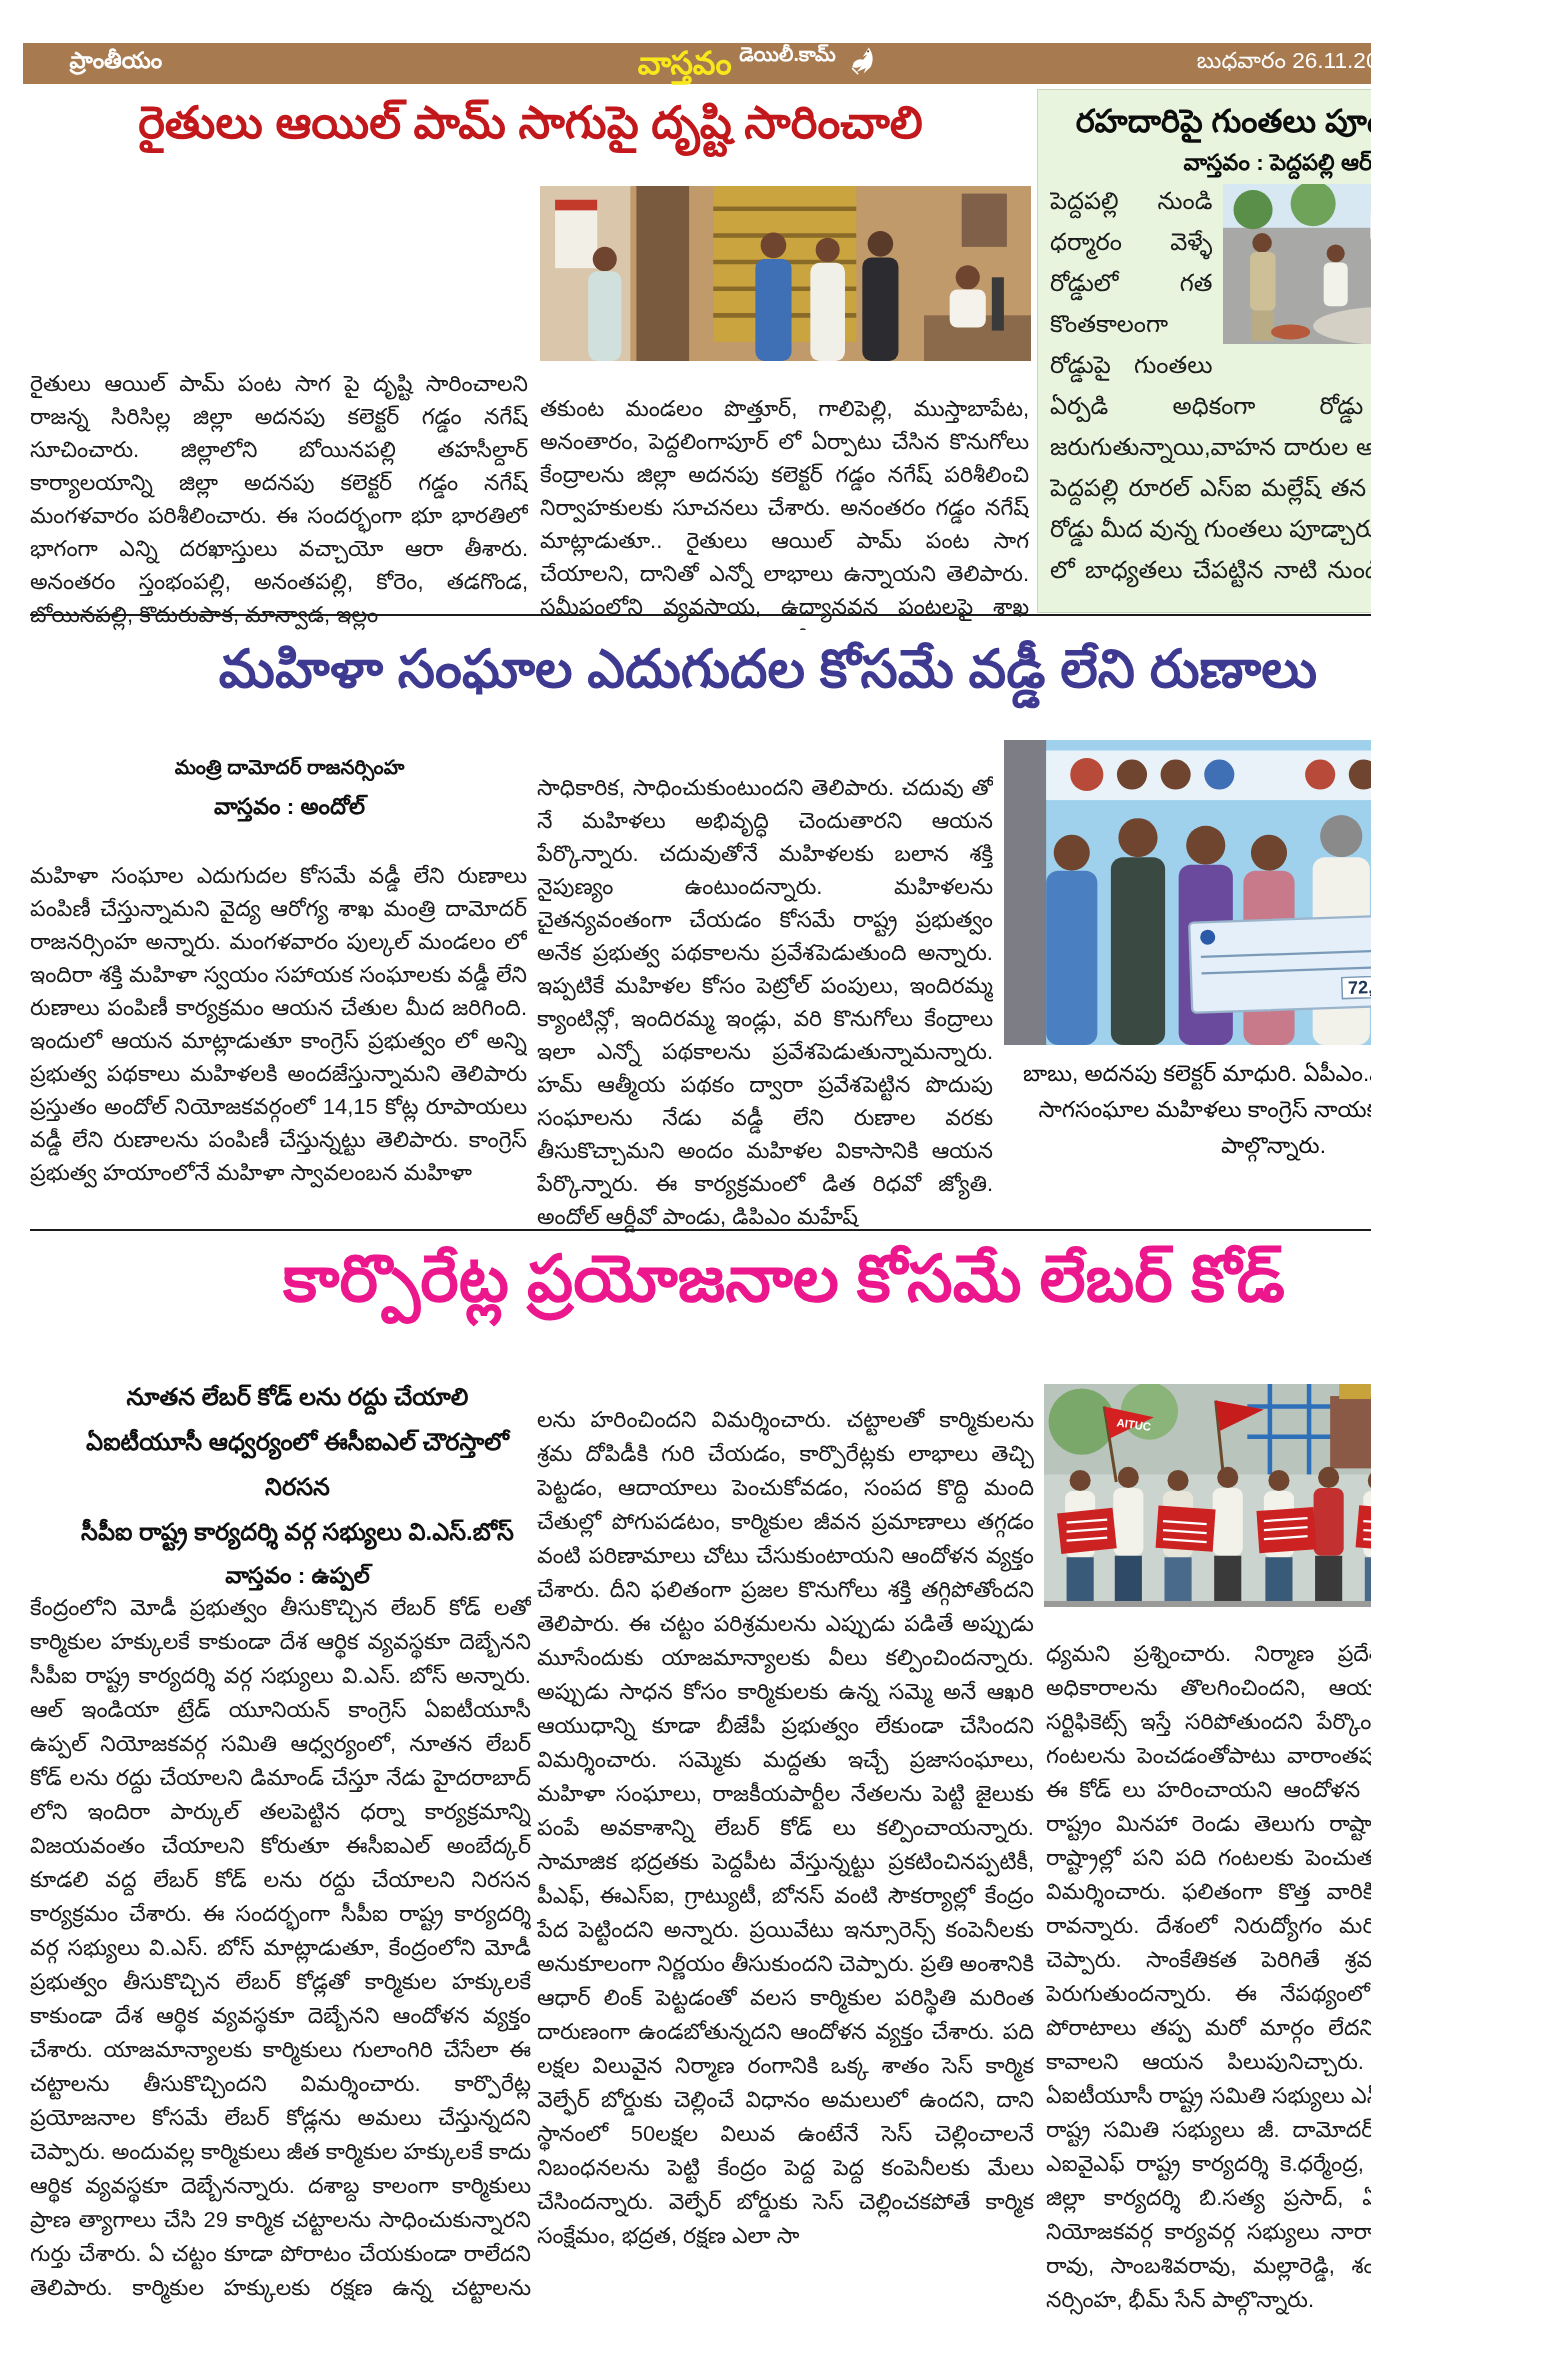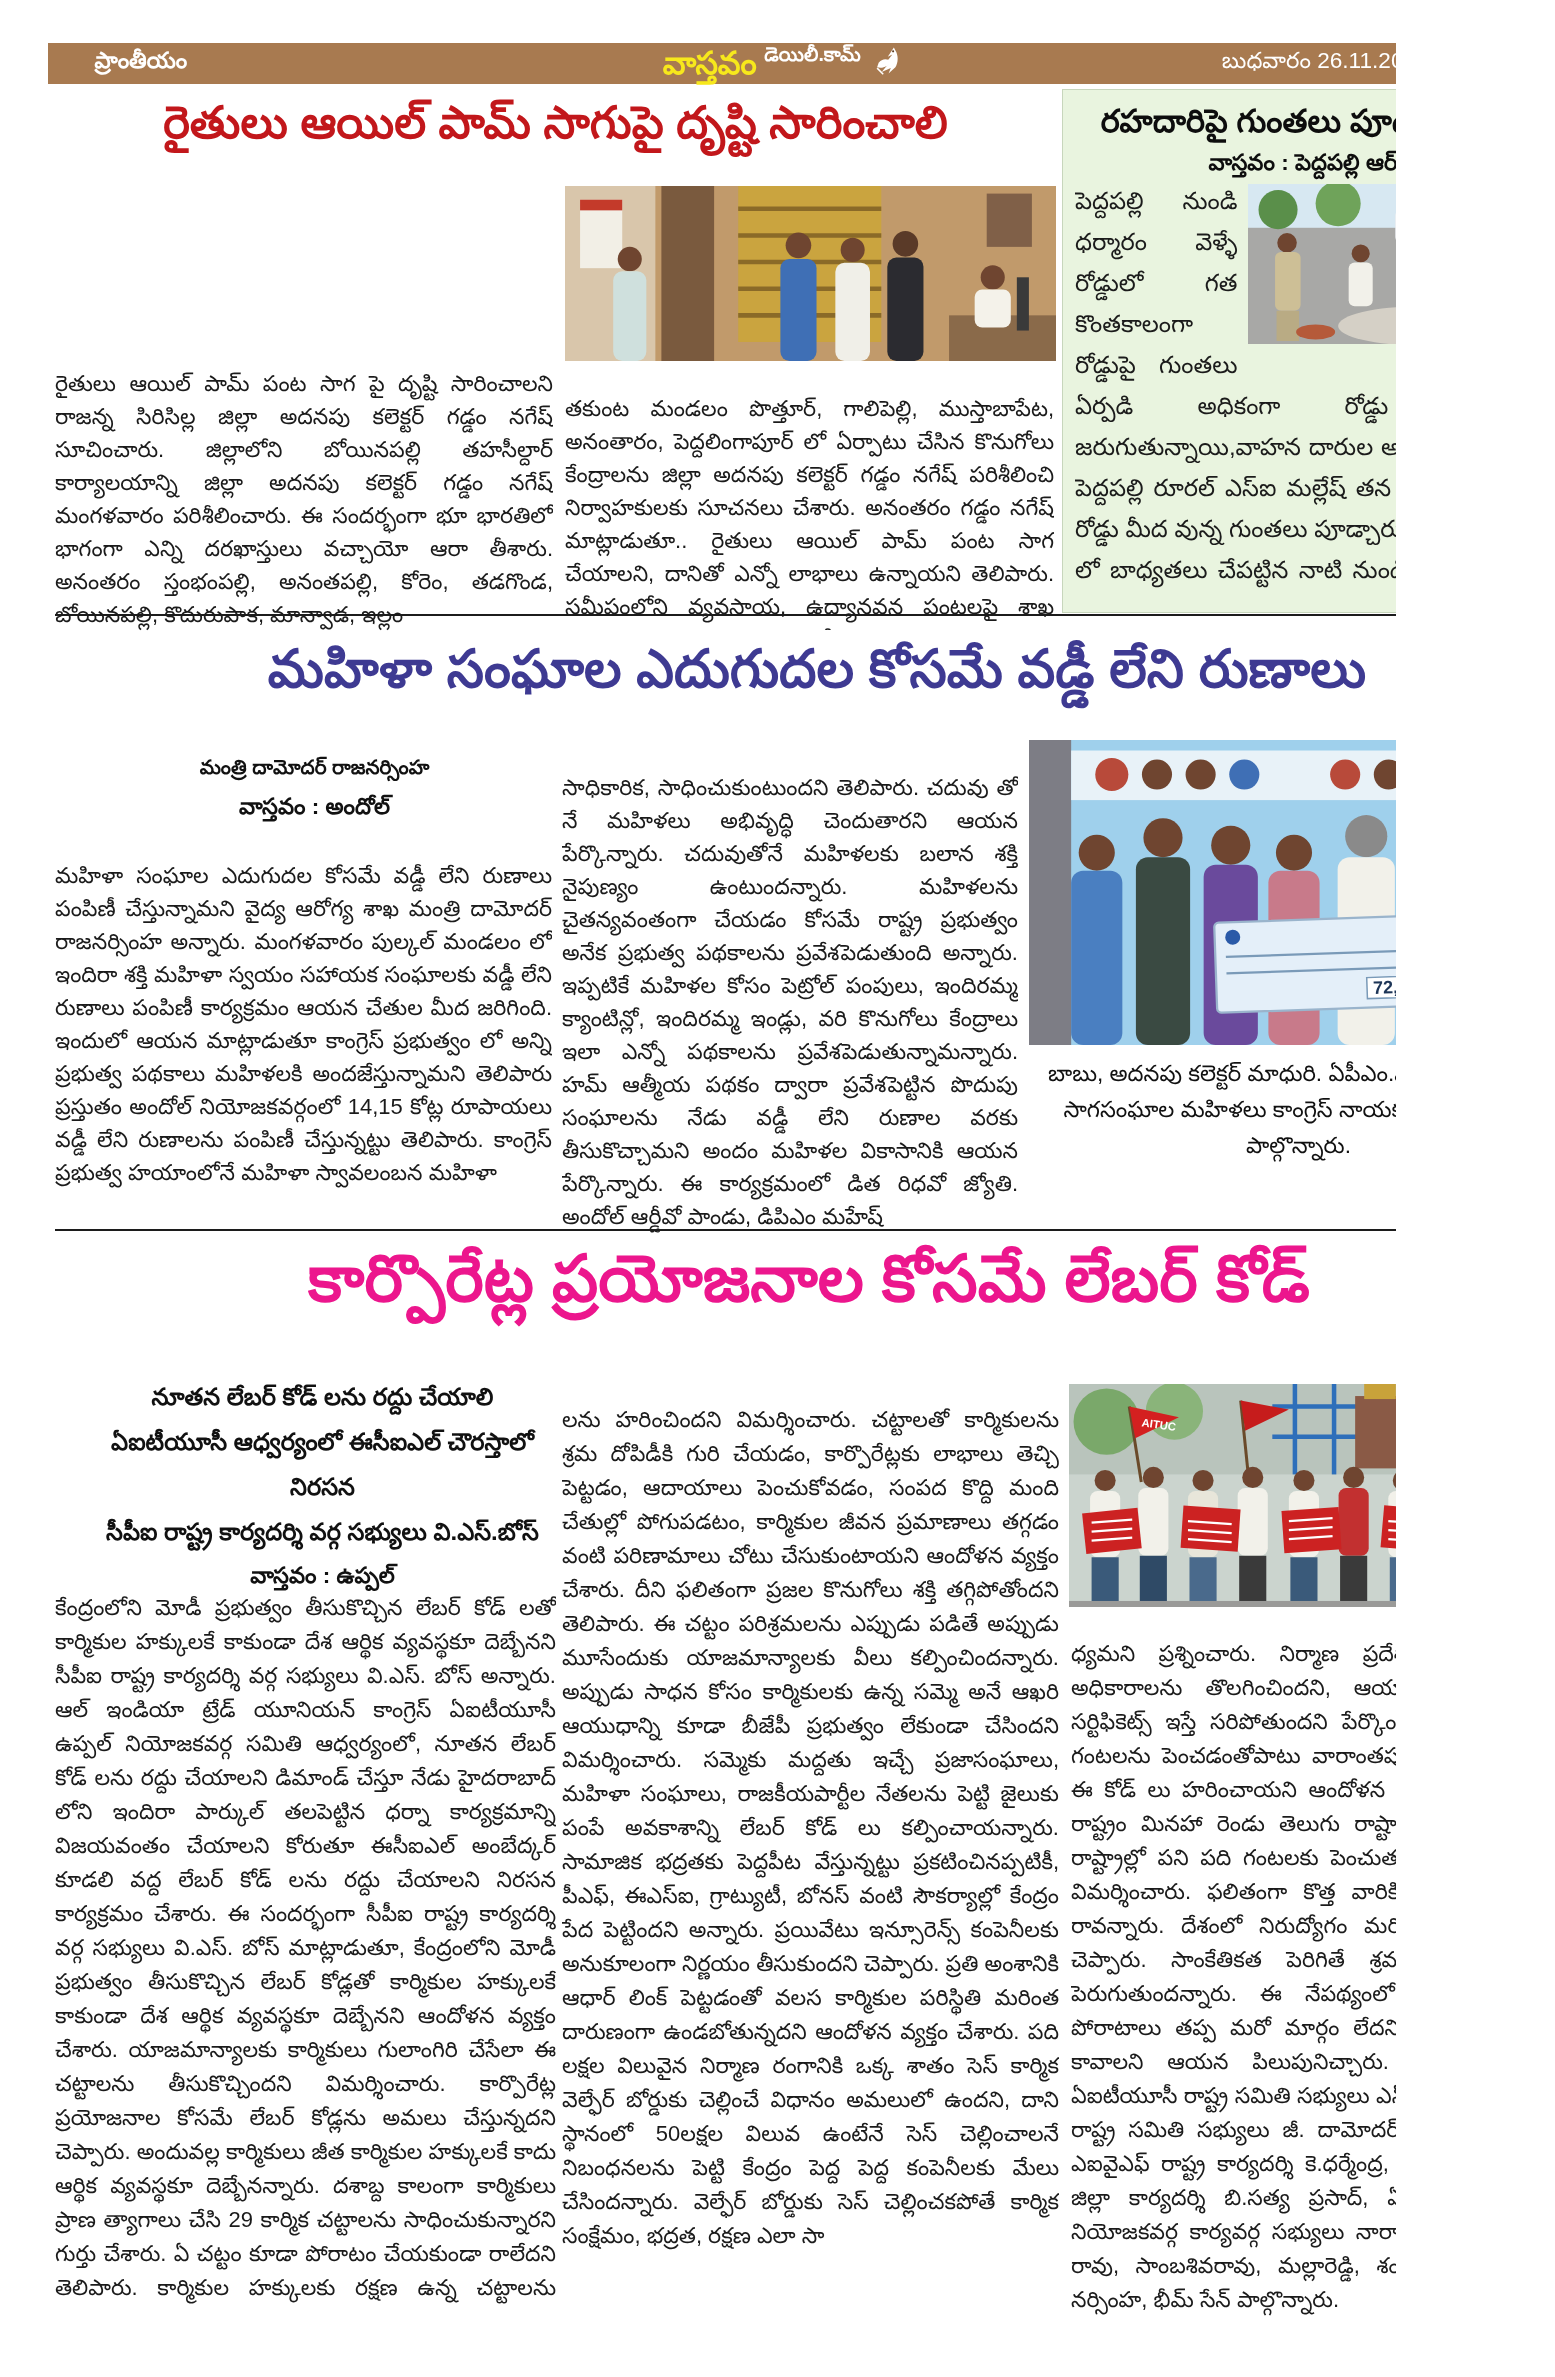--- a/index.html
+++ b/index.html
@@ -1,17 +1,17 @@
 <!DOCTYPE html>
 <html style="--brand-bar: #A87A50; --brand-yellow: #F7E81C; --badge-bg: #FFF100; --headline-red: #C2171B; --headline-blue: #3E3A92; --headline-pink: #EC168D; --greenbox-bg: #E9F4DF;font-size:12px"><head>
 <meta charset="utf-8">
 <style>
   html,body{margin:0;padding:0;background:#ffffff;}
   .page{position:relative;width:1371px;height:2377px;background:#fff;overflow:hidden;
-        font-family:"Liberation Sans","DejaVu Sans",sans-serif;color:#141414;margin-left:25px;}
+        font-family:"Liberation Sans","DejaVu Sans",sans-serif;color:#141414;}
   [data-name]{box-sizing:border-box;}
 
   
   .masthead{position:absolute;left:22.6px;top:43px;width:1471px;height:41px;
             background:var(--brand-bar,#A87A50);display:flex;align-items:center;}
   .m-section{position:absolute;left:47px;top:0;height:41px;display:flex;align-items:center;
              color:#fff;font-size:22.6px;font-weight:bold;}
   .m-center{position:absolute;left:0;width:100%;height:41px;display:flex;
             justify-content:center;gap:7.5px;}
   .m-brand{color:var(--brand-yellow,#F7E81C);font-size:32px;font-weight:bold;line-height:41px;}
@@ -42,21 +42,21 @@
   
   .greenbox{position:absolute;left:1037px;top:89px;width:504px;height:524px;
             background:var(--greenbox-bg,#E9F4DF);border:0.8px solid #c7d6bc;padding:7.5px 12px;}
   .gb-headline{font-size:32px;font-weight:bold;text-align:center;line-height:47px;white-space:nowrap;color:#0d0d0d;}
   .gb-byline{font-size:22.6px;font-weight:bold;text-align:center;line-height:35px;color:#0d0d0d;}
   .gb-body{font-size:24px;line-height:41px;text-align:justify;color:#1b1b1b;overflow:hidden;max-height:421px;}
   .gb-photo{float:right;width:305px;height:160px;margin:4.5px 0 6px 10.5px;overflow:hidden;}
   .gb-photo svg{display:block;width:100%;height:100%;}
 
   
-  .a2-headline{position:absolute;left:38px;top:637px;width:1508px;text-align:center;
+  .a2-headline{position:absolute;left:14px;top:637px;width:1508px;text-align:center;
                color:var(--headline-blue,#3E3A92);font-size:53px;font-weight:bold;line-height:63px;white-space:nowrap;}
   .a2-subs{position:absolute;left:45px;top:747px;width:489px;}
   .a2-subs .subline{font-size:20px;line-height:41px;}
   .a2-subs .byline{font-size:22.6px;line-height:38px;}
   .a2-col1{left:30px;top:837px;width:497px;max-height:384px;}
   .a2-col2{left:537px;top:749px;width:456px;max-height:474px;}
   .a2-photo{left:1004px;top:740px;width:539px;height:305px;}
   .a2-caption{position:absolute;left:1004px;top:1056px;width:539px;font-size:22.6px;line-height:36px;
               text-align:center;color:#111;}
 

